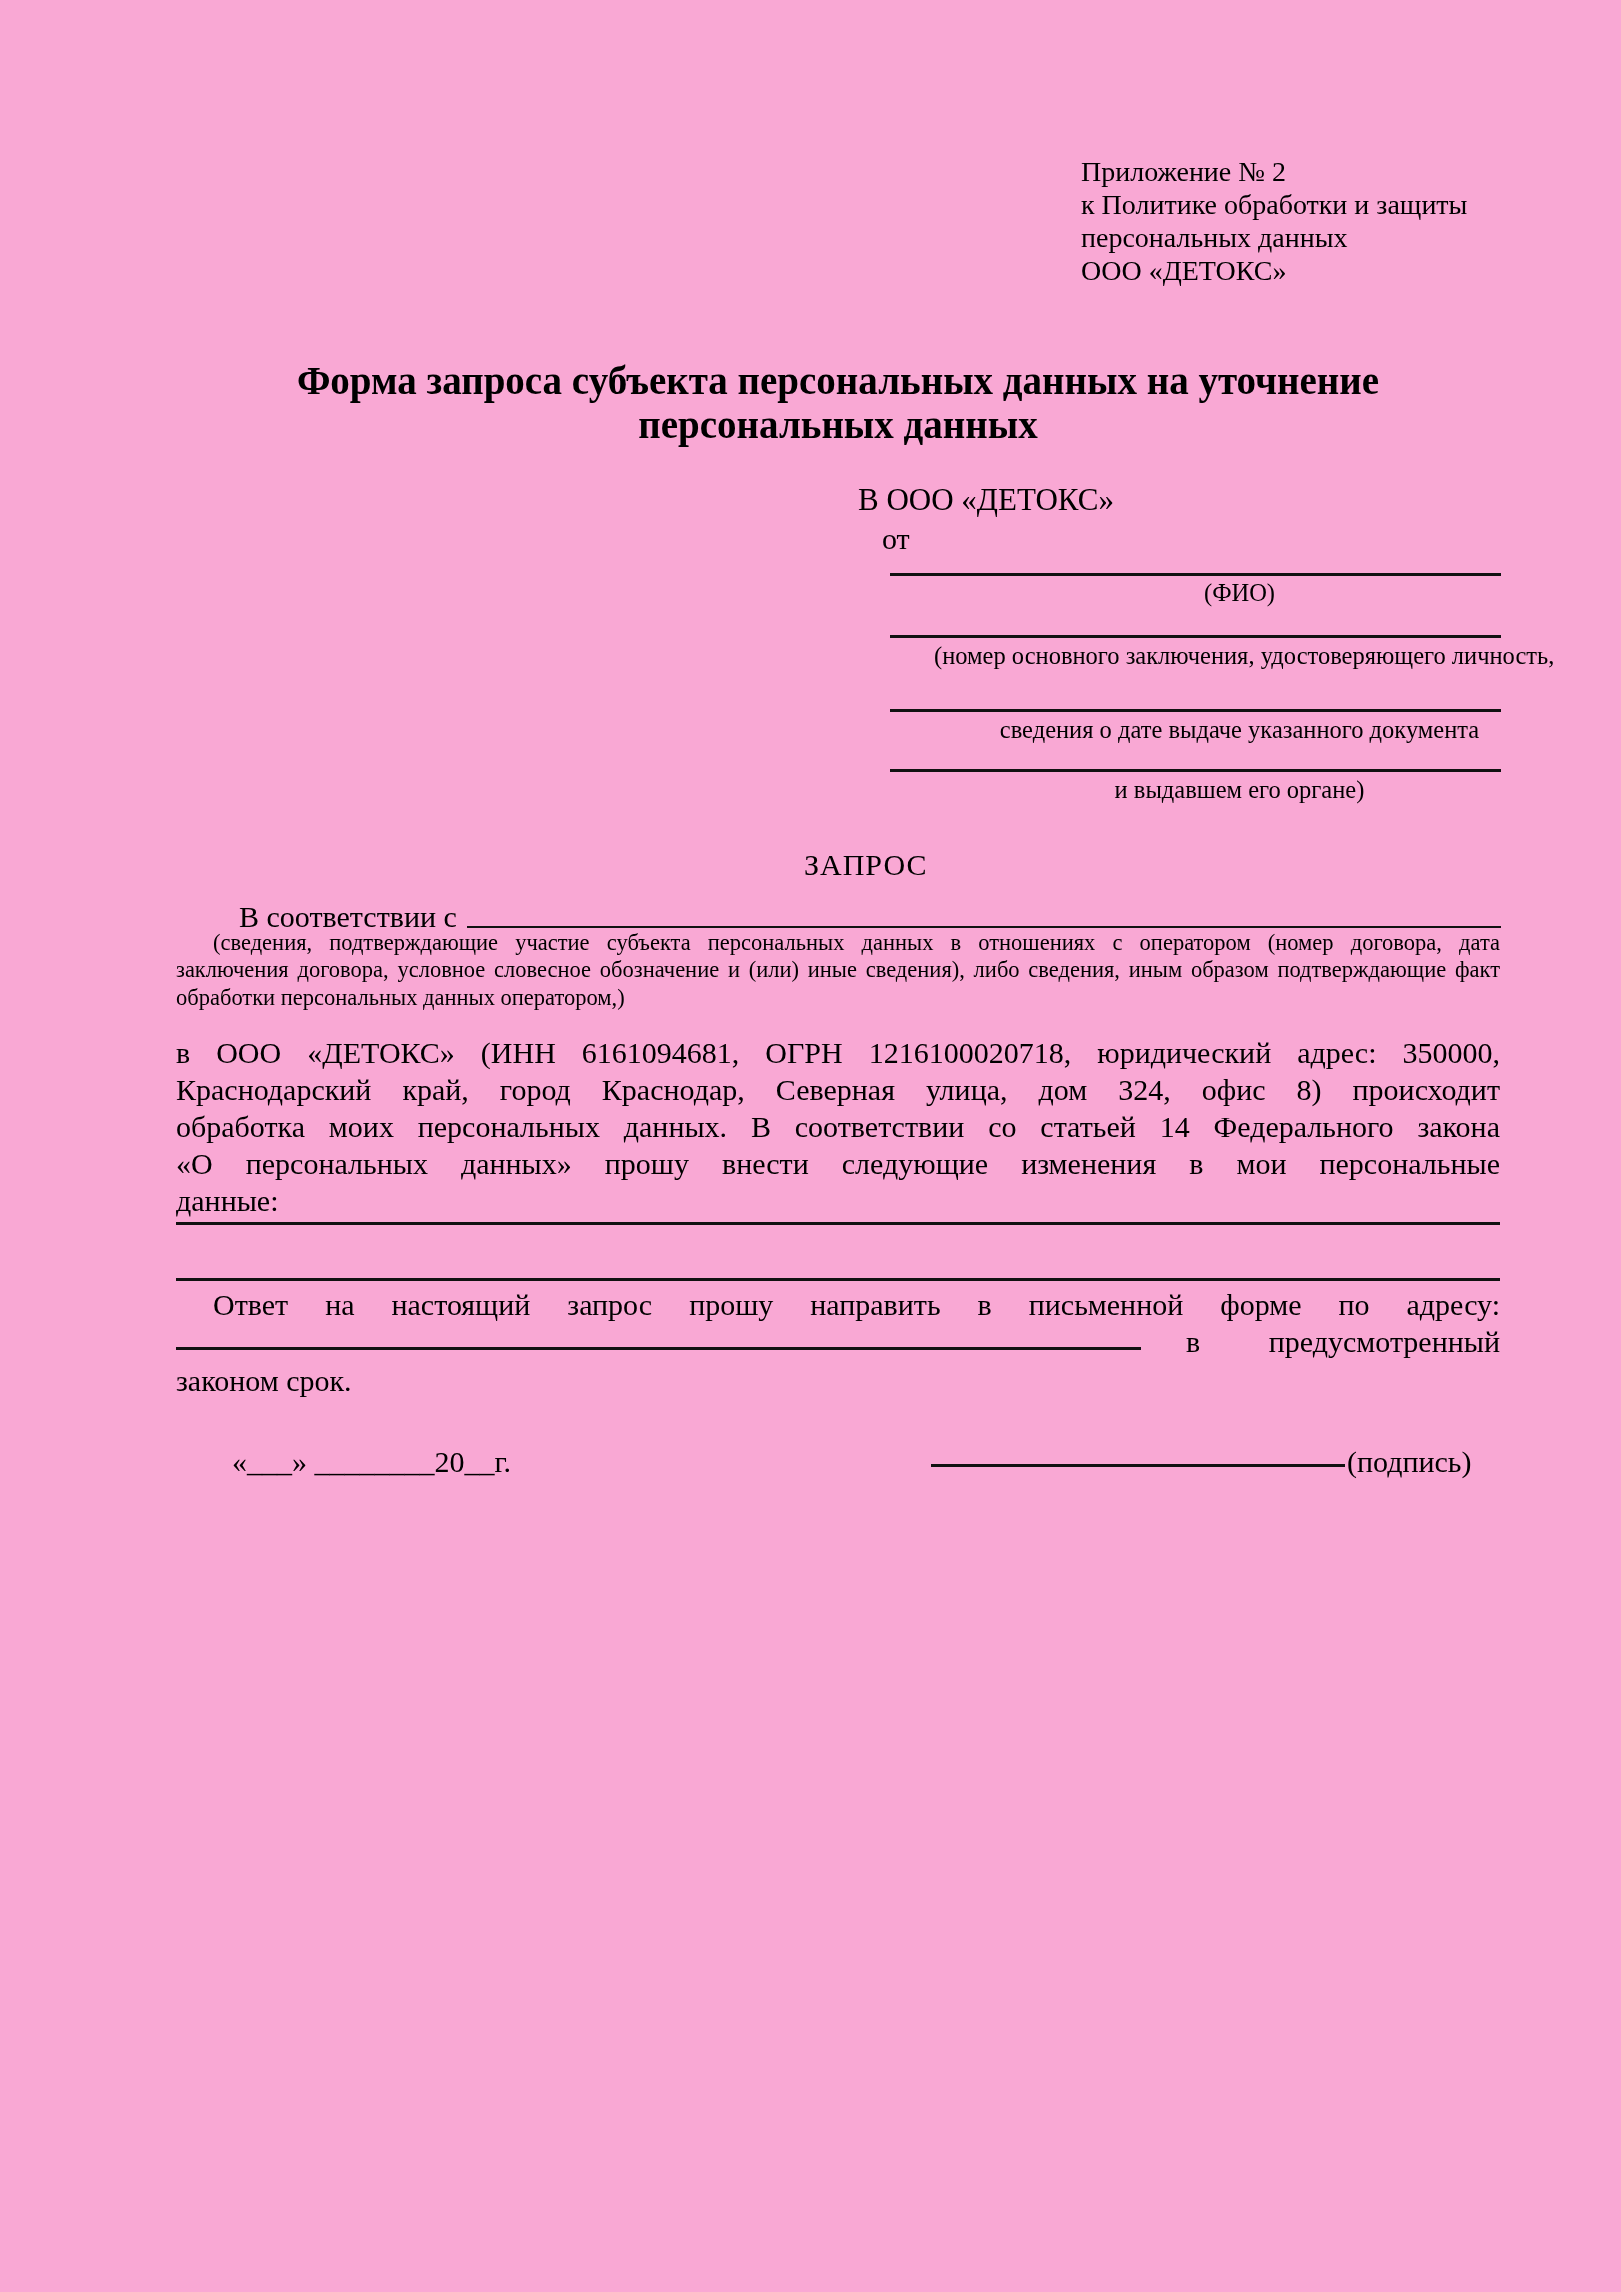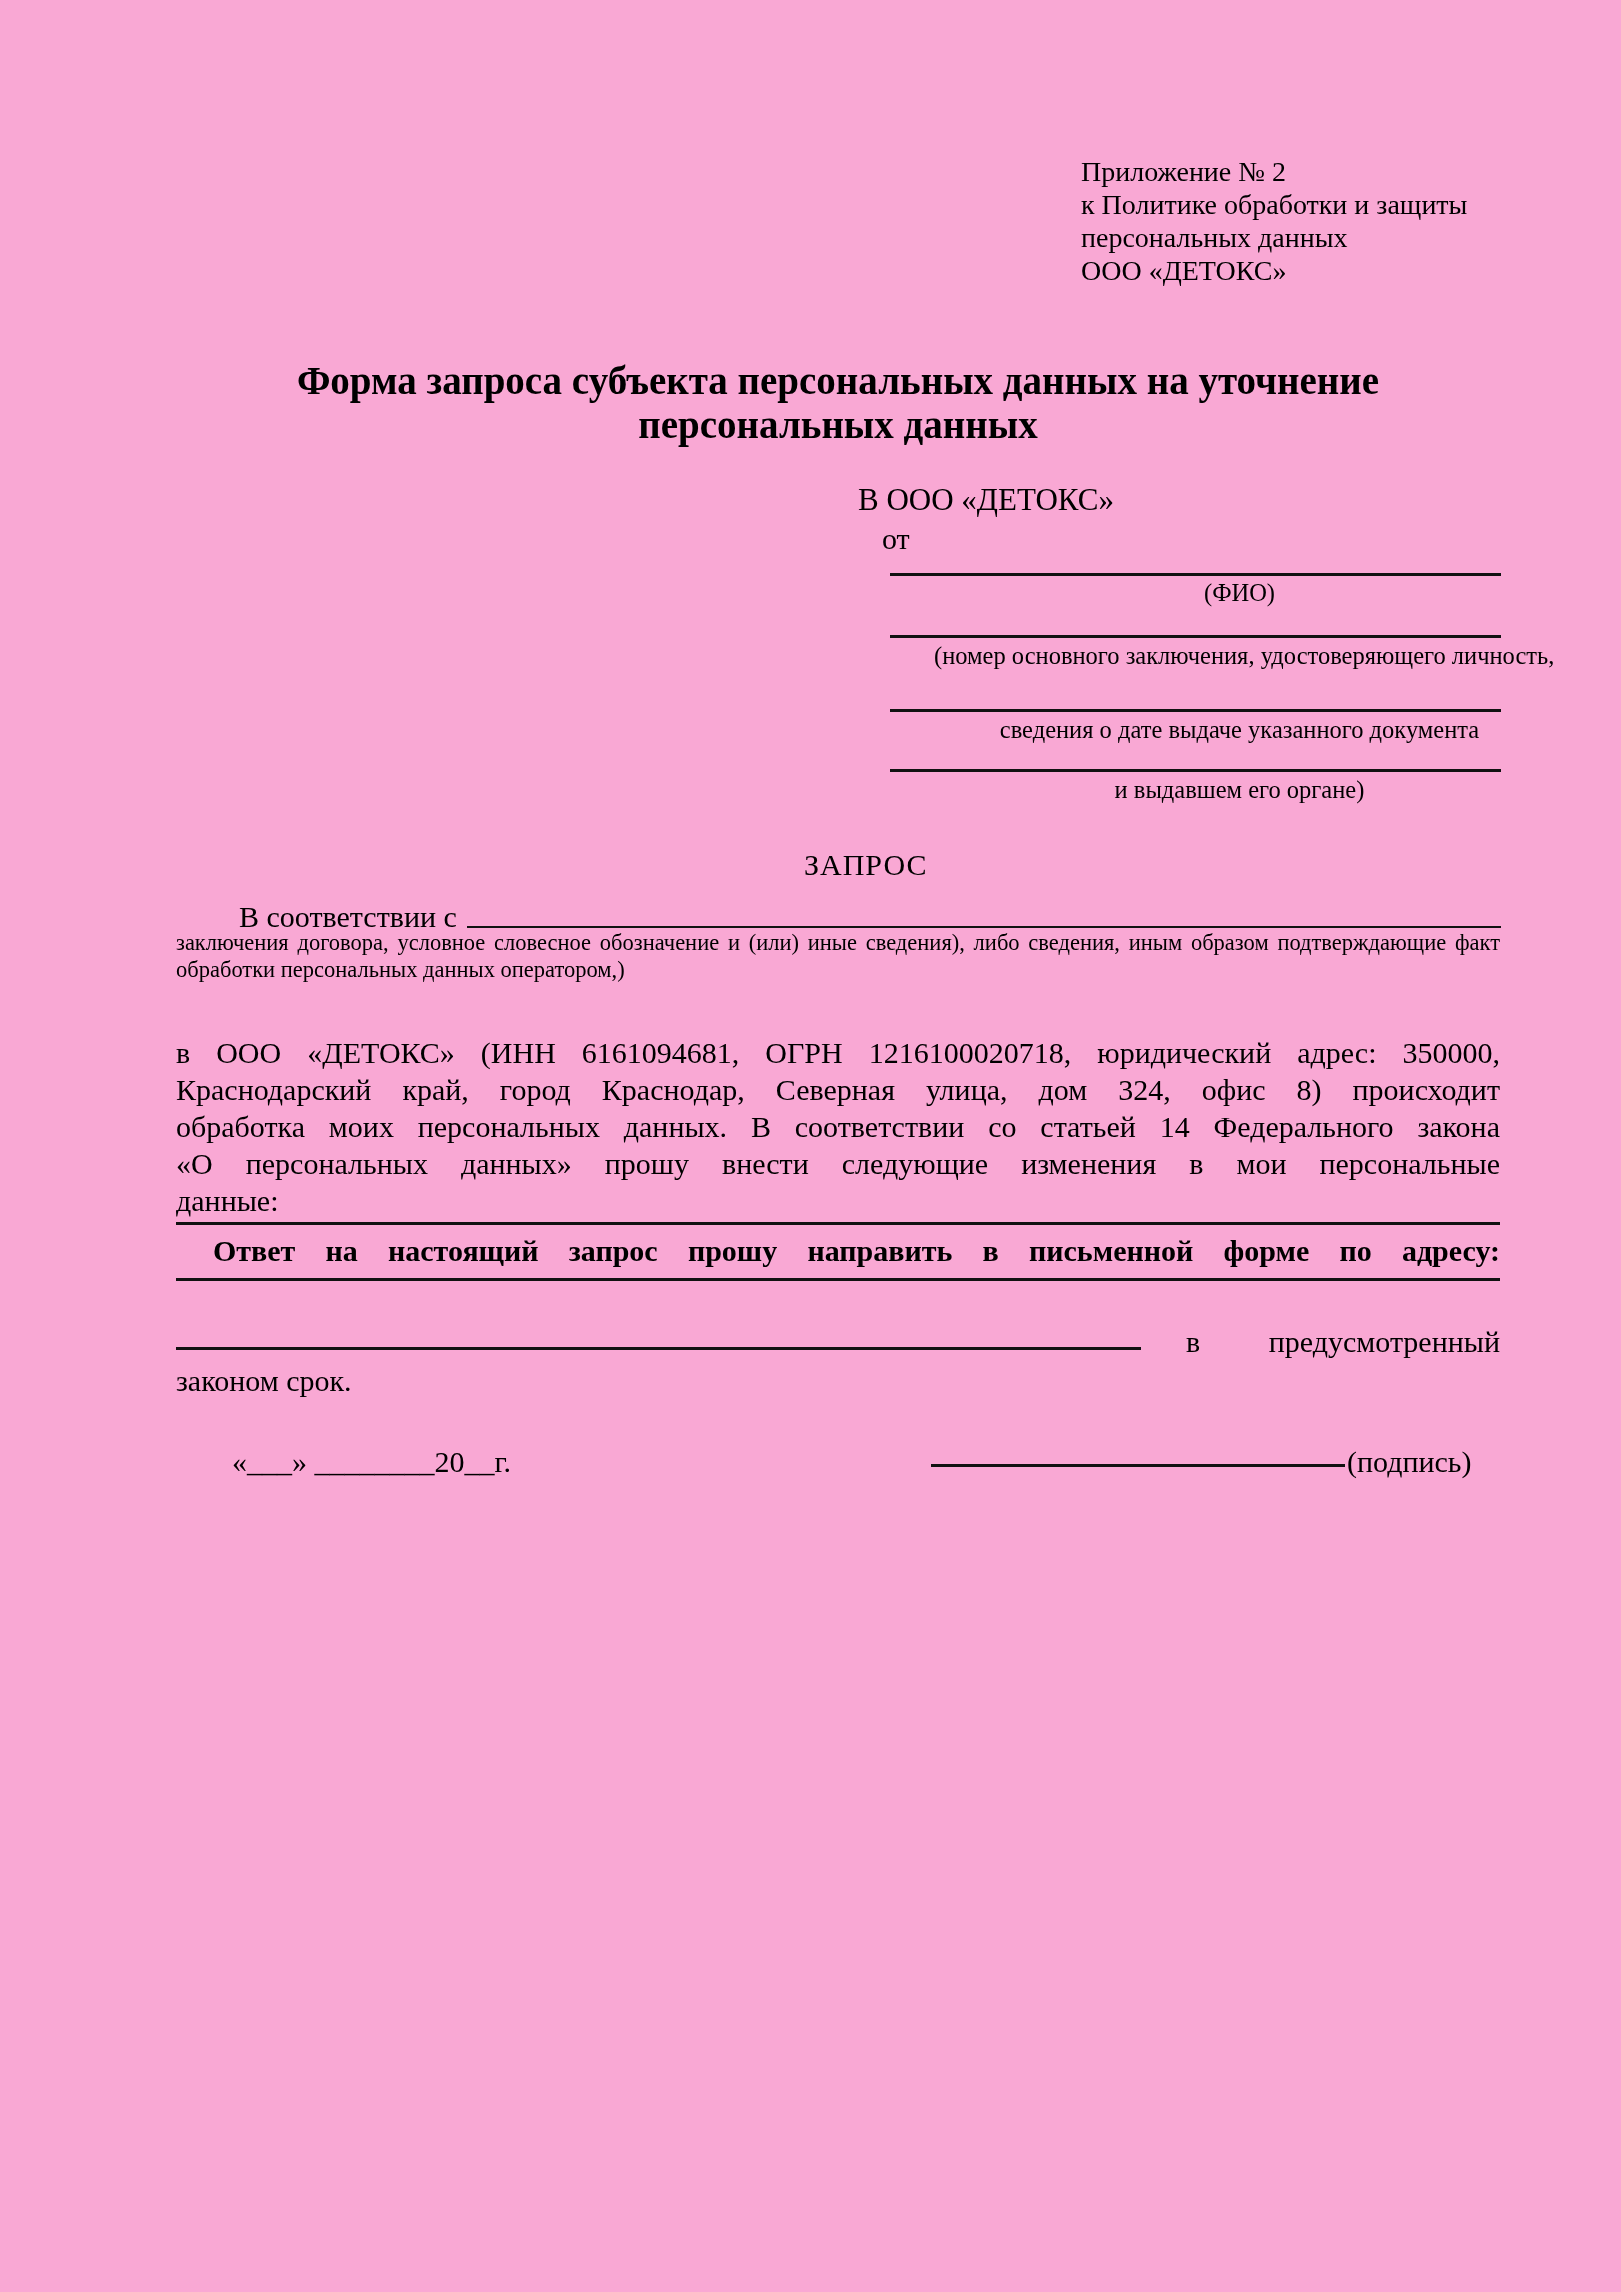--- a/index.html
+++ b/index.html
@@ -70,24 +70,24 @@
 
   .jline { text-align: justify; text-align-last: justify; }
   .jline.last { text-align-last: auto; }
 
   .hline {
     left: 176px; width: 1324px; height: 2.9px;
     background: #111111;
   }
 
   .reply1 {
-    left: 176px; top: 1232px; width: 1324px;
+    left: 176px; top: 1286px; width: 1324px;
     font-size: 30px; line-height: 37px;
     text-indent: 37px;
-    text-align: justify; text-align-last: justify; font-weight: bold;
+    text-align: justify; text-align-last: justify;
   }
   .address-line {
     left: 176px; top: 1347px; width: 965px; height: 2.9px;
     background: #111111;
   }
   .reply-word-v   { left: 1186px; top: 1325px; font-size: 30px; }
   .reply-word-end { right: 121px; top: 1325px; font-size: 30px; }
   .reply3 { left: 176px; top: 1364px; font-size: 30px; }
 
   .date-field { left: 232px; top: 1445px; font-size: 30px; white-space: nowrap; }
@@ -130,20 +130,21 @@
   <div class="abs fcap" style="top:775px">и выдавшем его органе)</div>
 
   <div class="abs zapros">ЗАПРОС</div>
 
   <div class="abs intro-row">
     <span class="prefix">В соответствии с</span>
     <div class="grow-line"></div>
   </div>
 
   <div class="abs footnote">
+    <div class="jline first">(сведения, подтверждающие участие субъекта персональных данных в отношениях с оператором (номер договора, дата</div>
     <div class="jline">заключения договора, условное словесное обозначение и (или) иные сведения), либо сведения, иным образом подтверждающие факт</div>
     <div class="jline last">обработки персональных данных оператором,)</div>
   </div>
 
   <div class="abs bodytext">
     <div class="jline">в ООО «ДЕТОКС» (ИНН 6161094681, ОГРН 1216100020718, юридический адрес: 350000,</div>
     <div class="jline">Краснодарский край, город Краснодар, Северная улица, дом 324, офис 8) происходит</div>
     <div class="jline">обработка моих персональных данных. В соответствии со статьей 14 Федерального закона</div>
     <div class="jline">«О персональных данных» прошу внести следующие изменения в мои персональные</div>
     <div class="jline last">данные:</div>

